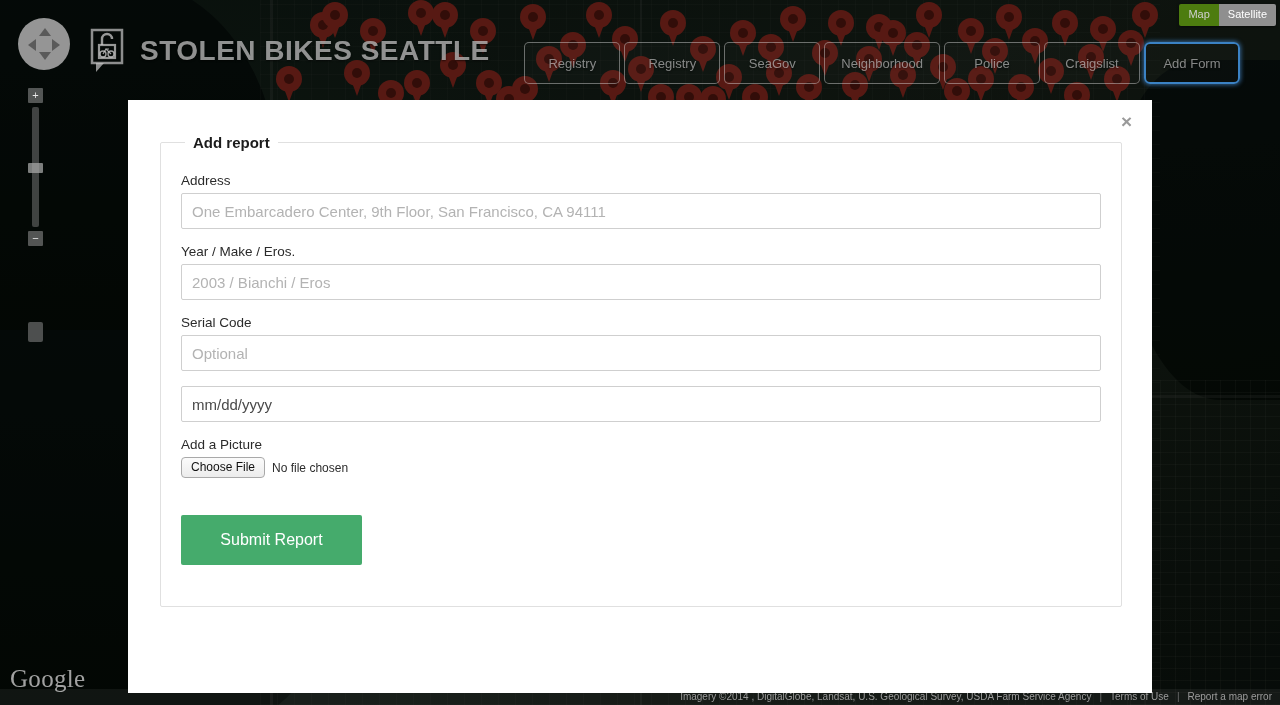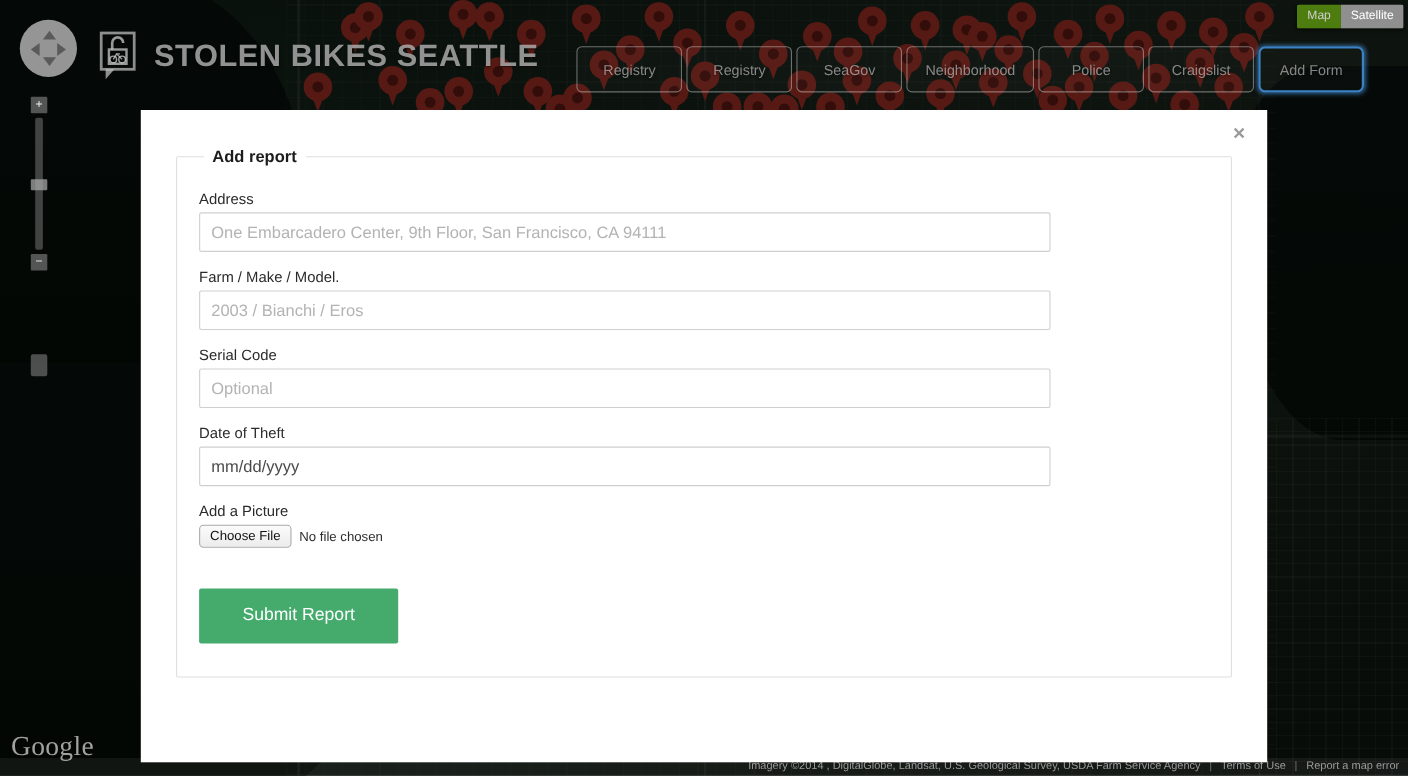--- a/index.html
+++ b/index.html
@@ -201,21 +201,21 @@
 
   .field { margin-bottom: 15px; }
   .field label {
     display: block;
     font-size: 13.5px; color: #2b2b2b;
     margin-bottom: 5px;
     font-family: "Liberation Sans", sans-serif;
   }
   .field input[type=text] {
     display: block;
-    width: 774px; height: 36px;
+    width: 920px; height: 36px;
     padding: 6px 10px;
     font-size: 15px;
     color: #3a3a3a;
     border: 1px solid #cfcfcf;
     border-radius: 2px;
     background: #fff;
     font-family: "Liberation Sans", sans-serif;
     outline: none;
   }
   .field input[type=text]::placeholder { color: #b3b3b3; }
@@ -628,31 +628,30 @@
     <div id="form-area">
       <fieldset class="report">
         <legend class="report-legend">Add report</legend>
 
         <div class="field">
           <label>Address</label>
           <input type="text" placeholder="One Embarcadero Center, 9th Floor, San Francisco, CA 94111" style="">
         </div>
 
         <div class="field">
-          <label>Farm / Make / Model.</label>
+          <label>Year / Make / Eros.</label>
           <input type="text" placeholder="2003 / Bianchi / Eros" style="">
         </div>
 
         <div class="field">
           <label>Serial Code</label>
           <input type="text" placeholder="Optional" style="">
         </div>
 
         <div class="field">
-          <label>Date of Theft</label>
           <input type="text" class="datefield" placeholder="mm/dd/yyyy" style="">
         </div>
 
         <div class="field">
           <label>Add a Picture</label>
           <div class="filerow">
             <span class="choose-file">Choose File</span>
             <span class="file-status">No file chosen</span>
           </div>
         </div>

